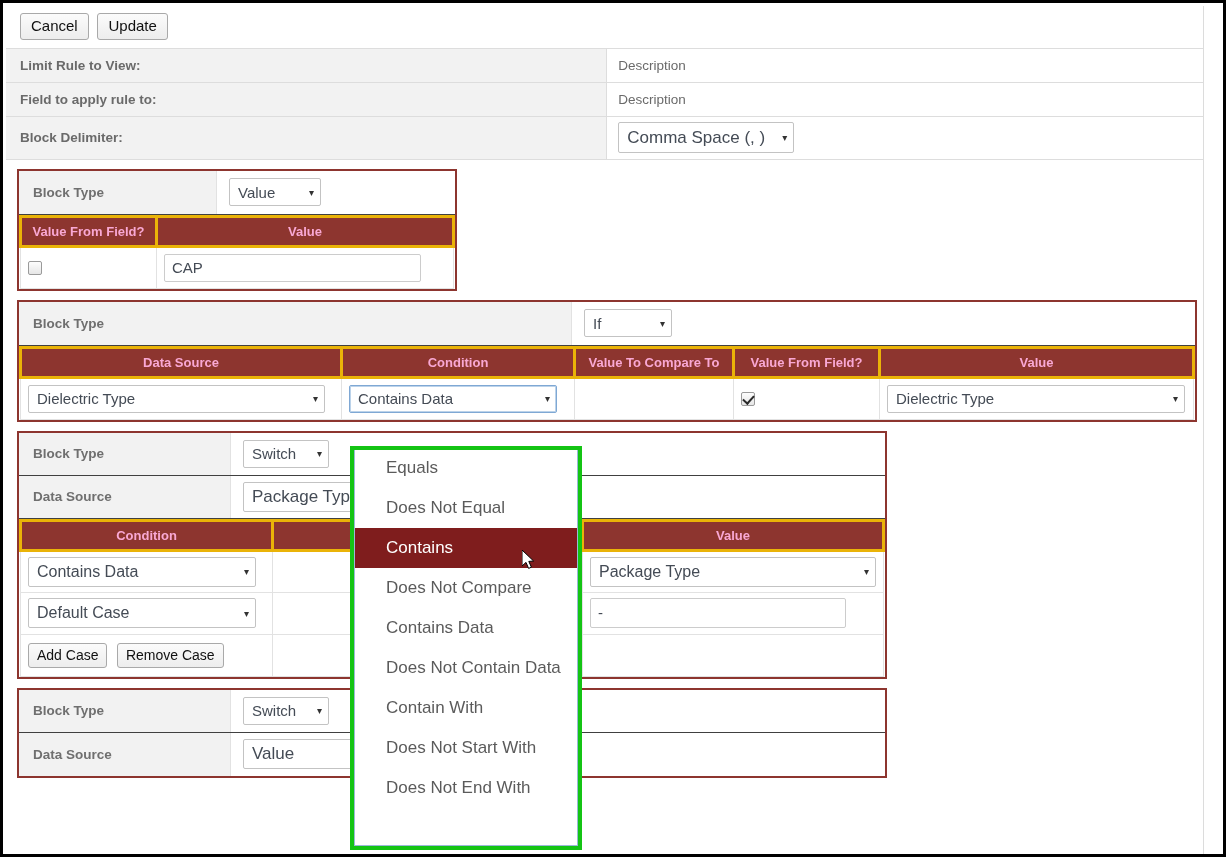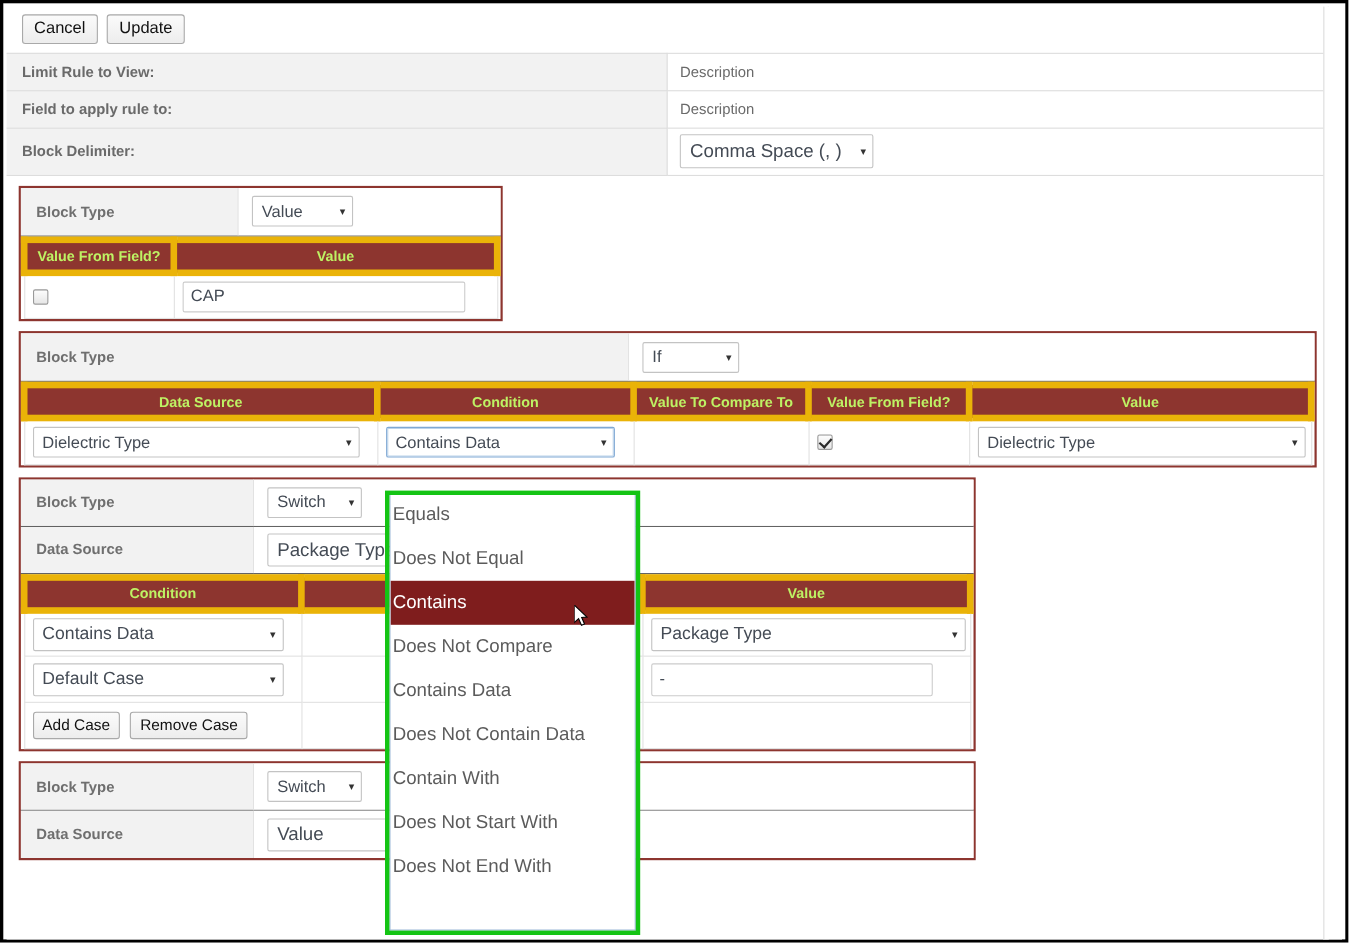--- a/index.html
+++ b/index.html
@@ -168,26 +168,26 @@
     background: #ffffff;
     flex: 1;
   }
 
   table.grid {
     border-collapse: collapse;
     table-layout: fixed;
   }
   table.grid th {
     background: #8d352f;
-    color: #bef264;
+    color: #f9a8d4;
     font-size: 13px;
     font-weight: bold;
     height: 30px;
     text-align: center;
-    border: 6px solid #eab308;
+    border: 3px solid #eab308;
     padding: 0 4px;
   }
   table.grid td {
     border: 1px solid #e2e2e2;
     height: 42px;
     padding: 0 7px;
     background: #ffffff;
     vertical-align: middle;
   }
 
@@ -202,21 +202,21 @@
     border: 1px solid #9bb8d8;
     border-top: none;
     z-index: 60;
     overflow: hidden;
   }
   .listbox .opt {
     height: 40px;
     line-height: 40px;
     font-size: 17px;
     color: #5b5b5b;
-    padding-left: 2px;
+    padding-left: 31px;
     white-space: nowrap;
     cursor: default;
   }
   .listbox .opt.selected {
     background: #7f1d1d;
     color: #ffffff;
   }
   
   .greenbox {
     position: absolute;

